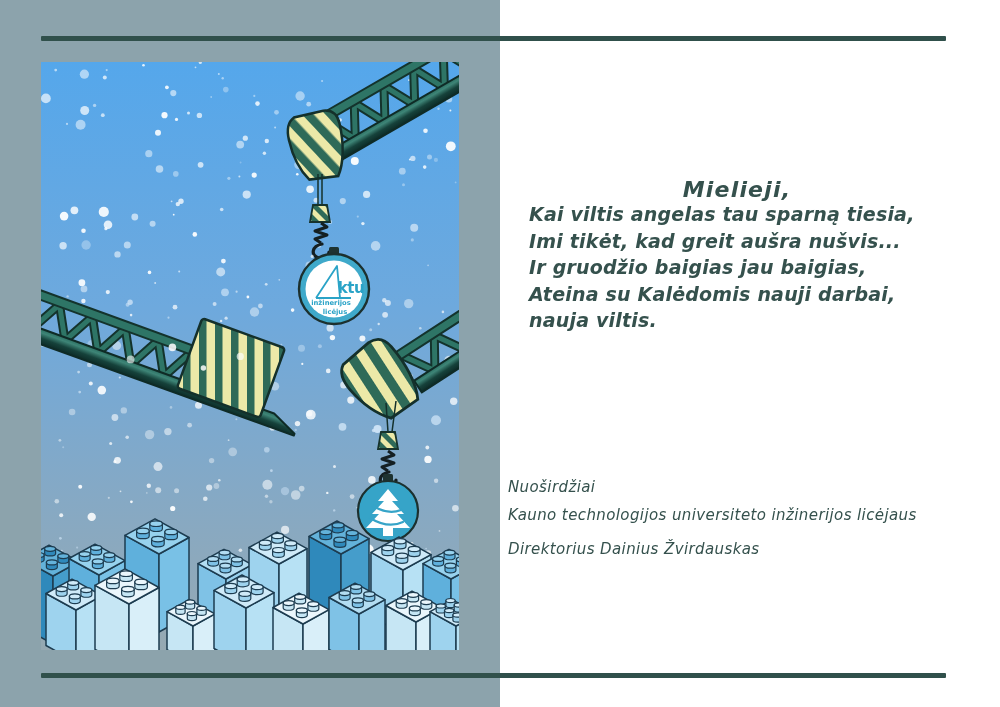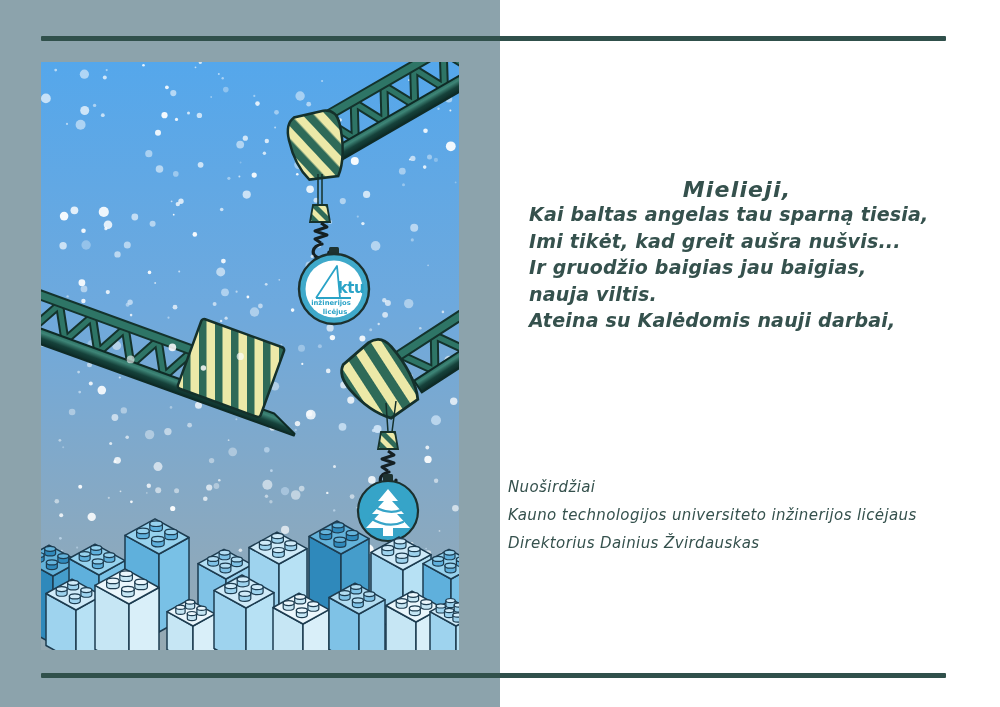--- a/index.html
+++ b/index.html
@@ -9,21 +9,21 @@
   .rule{position:absolute;left:41px;width:905px;height:5px;background:#30504b;border-radius:1px;}
   .rule-top{top:36px;}
   .rule-bottom{top:673px;}
   .illus{position:absolute;left:41px;top:62px;width:418px;height:588px;display:block;}
   .greeting{position:absolute;left:502px;top:129px;width:470px;text-align:center;
             font-size:22px;font-weight:700;font-style:italic;letter-spacing:1.2px;margin-top:48px;}
   .poem{position:absolute;left:529px;top:201px;font-size:19px;line-height:26.5px;
         font-weight:700;font-style:italic;letter-spacing:0.2px;}
   .signature{position:absolute;left:508px;top:473px;font-size:15px;line-height:28px;
              font-style:italic;font-weight:400;letter-spacing:0.4px;}
-  .signoff{margin-top:0;}
+  .signoff{margin-top:6px;}
   text{font-family:"DejaVu Sans","Liberation Sans",sans-serif;}
 </style>
 </head>
 <body>
 
 <div class="stage">
 
   <div class="left-panel"></div>
   <div class="rule rule-top"></div>
   <div class="rule rule-bottom"></div>
@@ -662,25 +662,25 @@
         <circle cx="158.4" cy="53.4" r="2.7" fill="#ffffff" opacity="0.68"></circle>
         <circle cx="22.1" cy="183.8" r="3.7" fill="#ffffff" opacity="0.66"></circle>
         <circle cx="173.6" cy="241.9" r="2.0" fill="#ffffff" opacity="0.59"></circle>
         <circle cx="291.4" cy="275.6" r="2.7" fill="#ffffff" opacity="0.92"></circle>
       </g>
   </svg>
 
   <div class="greeting">Mielieji,</div>
 
   <div class="poem">
-    <div>Kai baltas angelas tau sparną tiesia,</div>
+    <div>Kai viltis angelas tau sparną tiesia,</div>
     <div>Imi tikėt, kad greit aušra nušvis...</div>
     <div>Ir gruodžio baigias jau baigias,</div>
+    <div>Ateina su Kalėdomis nauji darbai,</div>
     <div>nauja viltis.</div>
-    <div>Ateina su Kalėdomis nauji darbai,</div>
   </div>
 
   <div class="signature">
     <div>Nuoširdžiai</div>
     <div>Kauno technologijos universiteto inžinerijos licėjaus</div>
     <div class="signoff">Direktorius Dainius Žvirdauskas</div>
   </div>
 
 </div>
 

